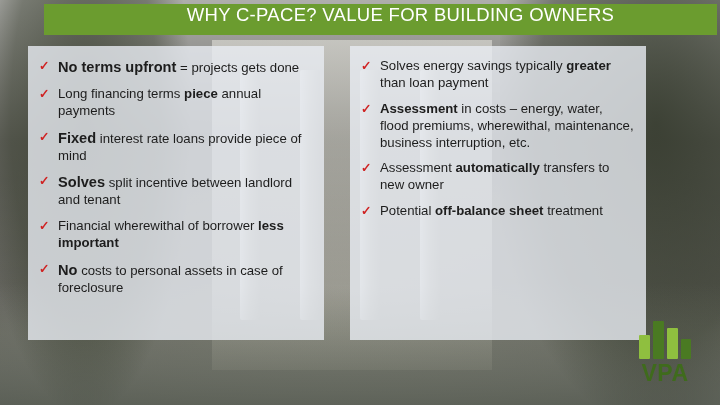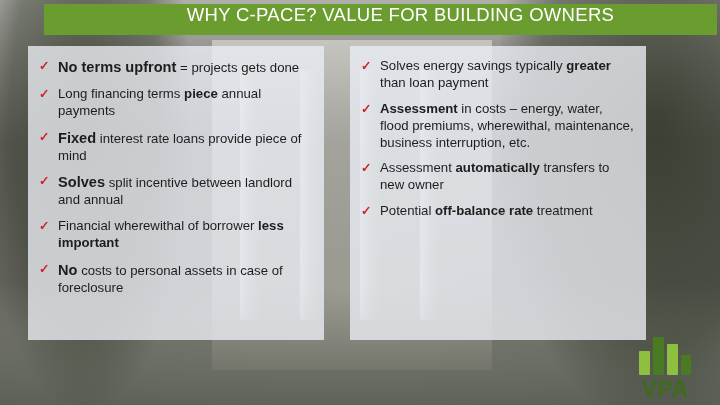--- a/index.html
+++ b/index.html
@@ -126,21 +126,21 @@
     line-height: 1.2;
     font-weight: 700;
   }
   .b { font-weight: 700; }
   .big { font-size: 14.6px; }
 
   
   .logo {
     position: absolute;
     right: 16px;
-    bottom: 2px;
+    bottom: 18px;
     width: 78px;
     height: 68px;
   }
   .logo-bars {
     position: relative;
     height: 40px;
     width: 56px;
     margin: 0 auto;
   }
   .logo-bars span {
@@ -180,32 +180,32 @@
 
   <div class="title-band">
     <div class="title-text">WHY C-PACE?  VALUE FOR BUILDING OWNERS</div>
   </div>
 
   <div class="panel panel-left">
     <ul class="bullets" id="left-list">
         <li><span class="check">✓</span><span class="b big">No terms upfront</span><span> = projects gets done</span></li>
         <li><span class="check">✓</span><span>Long financing terms </span><span class="b">piece</span><span> annual payments</span></li>
         <li><span class="check">✓</span><span class="b big">Fixed</span><span> interest rate loans provide piece of mind</span></li>
-        <li><span class="check">✓</span><span class="b big">Solves</span><span> split incentive between landlord and annual</span></li>
+        <li><span class="check">✓</span><span class="b big">Solves</span><span> split incentive between landlord and tenant</span></li>
         <li><span class="check">✓</span><span>Financial wherewithal of borrower </span><span class="b">less important</span></li>
         <li><span class="check">✓</span><span class="b big">No</span><span> costs to personal assets in case of foreclosure</span></li>
       </ul>
   </div>
 
   <div class="panel panel-right">
     <ul class="bullets" id="right-list">
         <li><span class="check">✓</span><span>Solves energy savings typically </span><span class="b">greater</span><span> than loan payment</span></li>
         <li><span class="check">✓</span><span class="b">Assessment</span><span> in costs – energy, water, flood premiums, wherewithal, maintenance, business interruption, etc.</span></li>
         <li><span class="check">✓</span><span>Assessment </span><span class="b">automatically</span><span> transfers to new owner</span></li>
-        <li><span class="check">✓</span><span>Potential </span><span class="b">off-balance rate</span><span> treatment</span></li>
+        <li><span class="check">✓</span><span>Potential </span><span class="b">off-balance sheet</span><span> treatment</span></li>
       </ul>
   </div>
 
   <div class="logo">
     <div class="logo-bars">
       <span class="bar1"></span>
         <span class="bar2"></span>
         <span class="bar3"></span>
         <span class="bar4"></span>
     </div>

